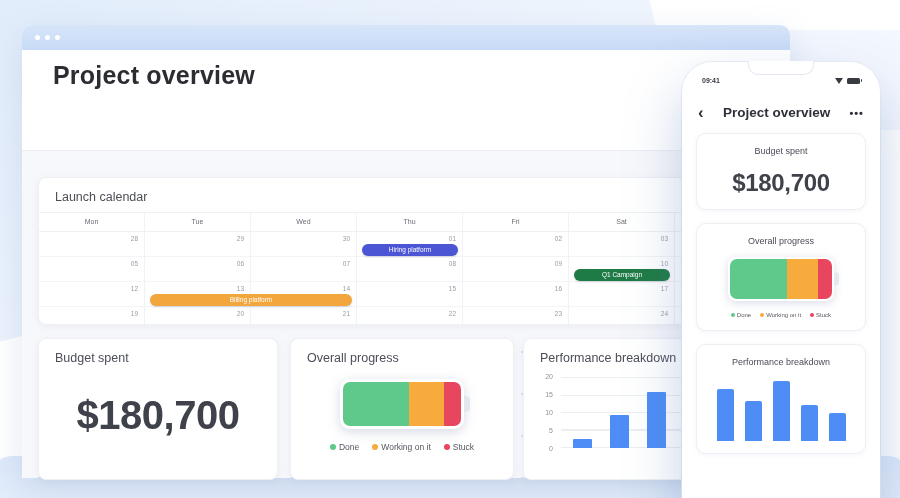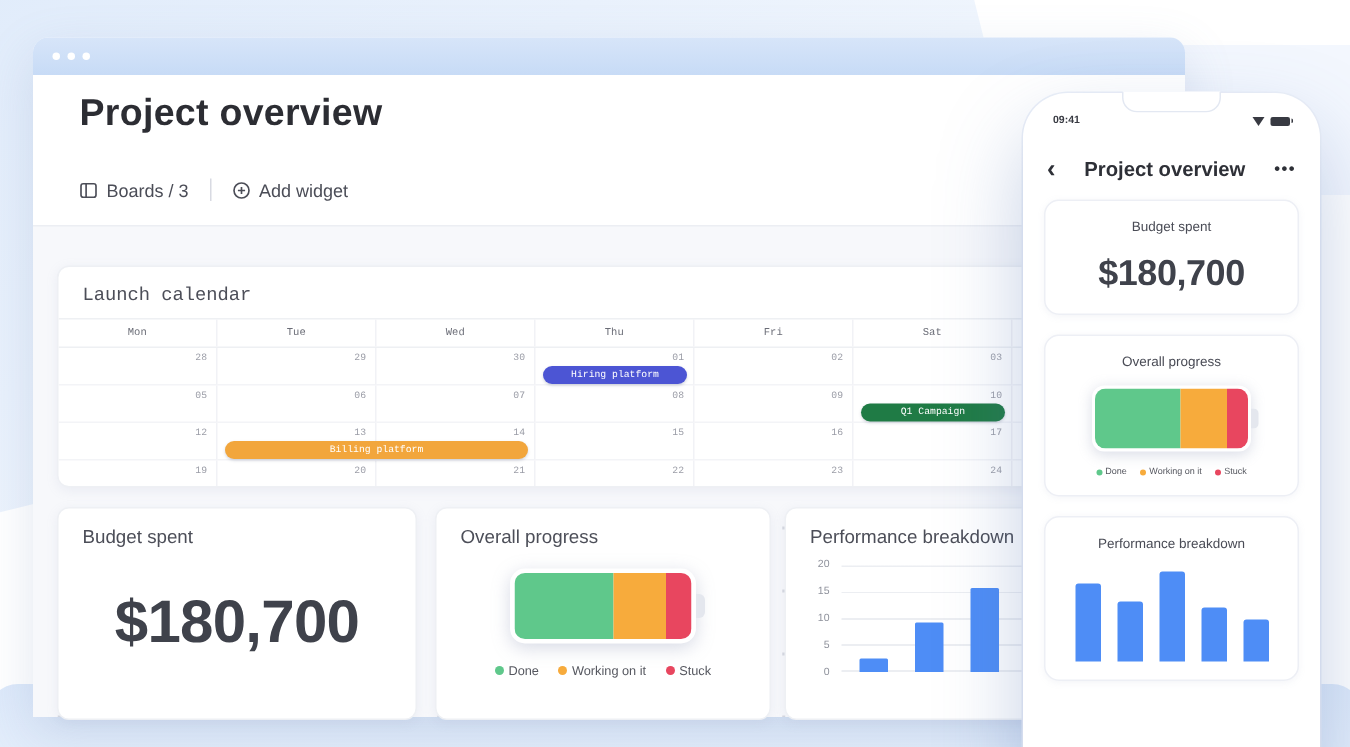--- a/index.html
+++ b/index.html
@@ -34,21 +34,21 @@
   .dashboard{position:absolute;left:0;right:0;top:125px;bottom:0;
     background-color:#f7f8fb;
     background-image:radial-gradient(circle,#d6d9e1 1px,transparent 1.3px);
     background-size:23px 42px;background-position:6px 12px;
     border-top:1px solid #eceef3;}
   .card{position:absolute;background:#fff;border:1px solid #eef0f4;border-radius:8px;
     box-shadow:0 2px 8px rgba(150,160,190,.12);}
   .card-title{padding:12px 16px 0;font-size:12.5px;color:#4c4e58;}
 
   
-  .cal-card{left:16px;right:8px;top:26px;height:146px;overflow:hidden;font-family:Liberation Mono, monospace;}
+  .cal-card{left:16px;right:8px;top:26px;height:146px;overflow:hidden;}
   .cal-head{display:grid;grid-template-columns:repeat(7,1fr);margin-top:8px;
     border-top:1px solid #eef0f3;border-bottom:1px solid #eef0f3;}
   .cal-head div{height:18px;line-height:18px;text-align:center;font-size:7px;color:#66687276;color:#6b6d77;border-right:1px solid #f1f2f6;}
   .cal-body{position:relative;display:grid;grid-template-columns:repeat(7,1fr);grid-auto-rows:25px;}
   .cal-cell{border-right:1px solid #f1f2f6;border-bottom:1px solid #f3f4f7;
     font-size:6.5px;color:#9a9ca6;text-align:right;padding:3px 6px 0 0;box-sizing:border-box;}
   .cal-events{position:absolute;inset:0;}
   .cal-event{position:absolute;height:12px;border-radius:6px;color:#fff;font-size:6.5px;
     line-height:12px;text-align:center;overflow:hidden;white-space:nowrap;cursor:pointer;
     box-shadow:0 1px 2px rgba(80,90,120,.25);}
@@ -117,42 +117,20 @@
 
 <div class="window">
   <div class="titlebar">
     <span class="tdot"></span>
     <span class="tdot"></span>
     <span class="tdot"></span>
   </div>
 
   <div class="win-title">Project overview</div>
 
-  <div class="toolbar">
-    <div class="item">
-      <span>
-        <svg width="12" height="12" viewBox="0 0 12 12">
-            <rect x="1" y="1.5" width="10" height="9" rx="1.5" fill="none" stroke="#4b4d57" stroke-width="1.1"></rect>
-            <line x1="4.4" y1="1.5" x2="4.4" y2="10.5" stroke="#4b4d57" stroke-width="1.1"></line>
-          </svg>
-      </span>
-      <span>Boards / 3</span>
-    </div>
-    <span class="tb-divider"></span>
-    <div class="item">
-      <span>
-        <svg width="12" height="12" viewBox="0 0 12 12">
-            <circle cx="6" cy="6" r="5" fill="none" stroke="#4b4d57" stroke-width="1.1"></circle>
-            <line x1="6" y1="3.6" x2="6" y2="8.4" stroke="#4b4d57" stroke-width="1.1"></line>
-            <line x1="3.6" y1="6" x2="8.4" y2="6" stroke="#4b4d57" stroke-width="1.1"></line>
-          </svg>
-      </span>
-      <span>Add widget</span>
-    </div>
-  </div>
 
   <div class="dashboard">
 
     <div class="card cal-card">
       <div class="card-title">Launch calendar</div>
       <div class="cal-head">
         <div>Mon</div>
         <div>Tue</div>
         <div>Wed</div>
         <div>Thu</div>

